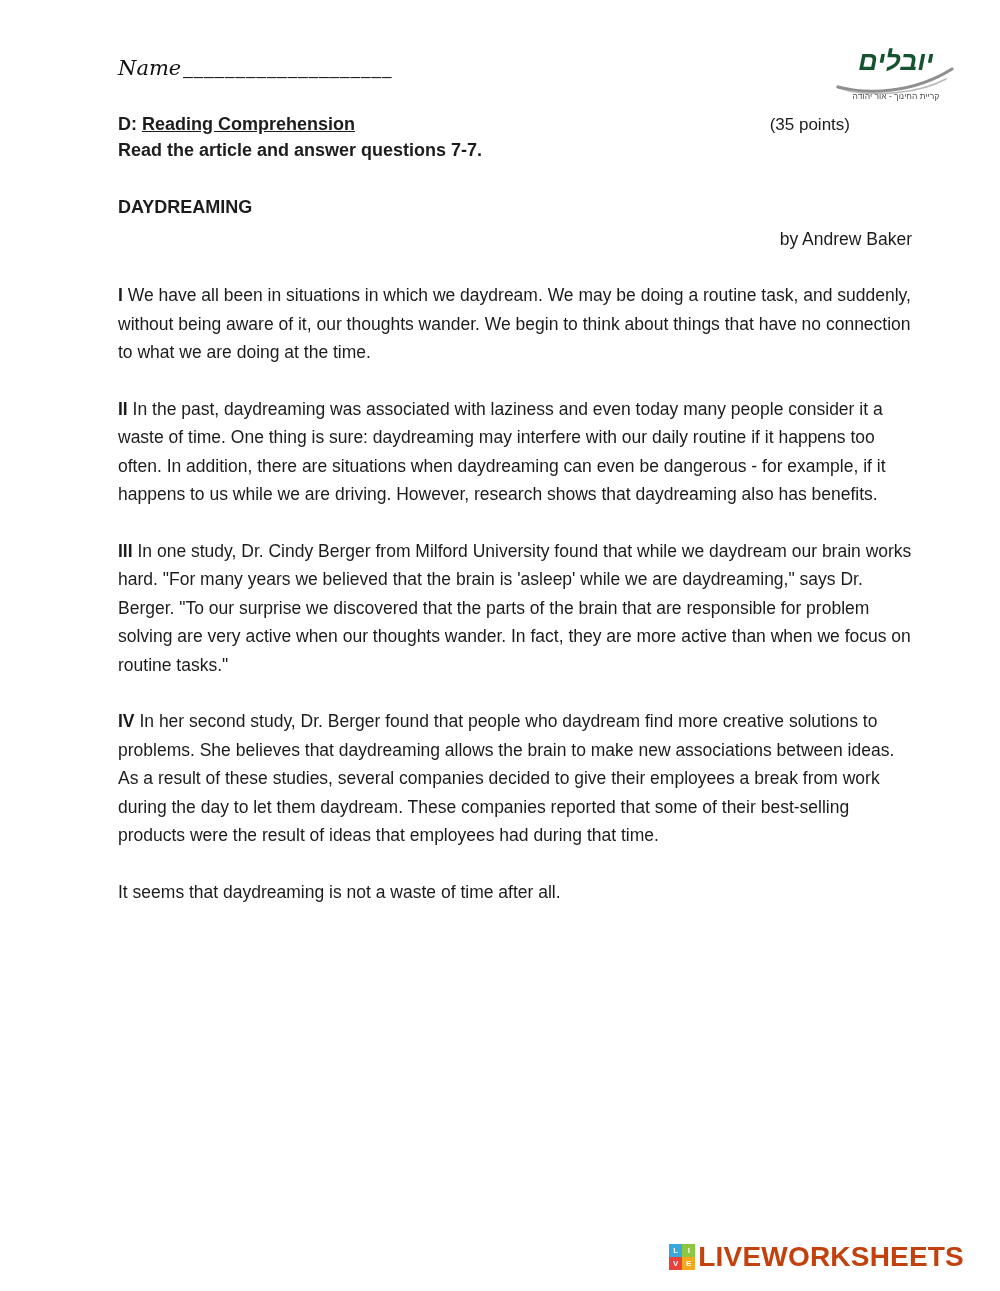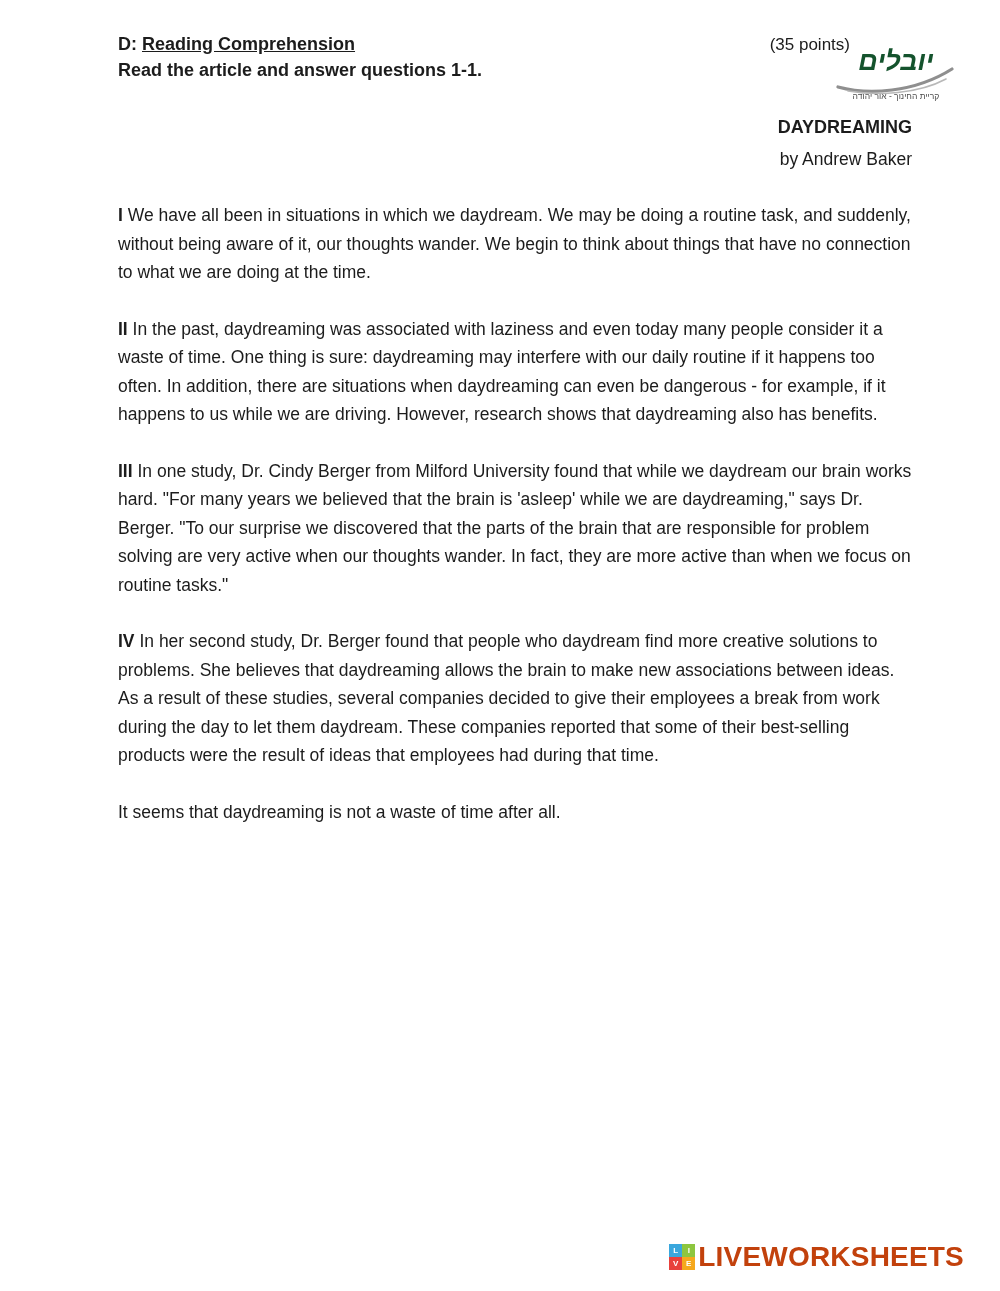--- a/index.html
+++ b/index.html
@@ -80,21 +80,21 @@
     margin-right:62px;
     margin-left:28px;
   }
   .instructions {
     font-size:18px;
     font-weight:bold;
     margin-top:5px;
   }
   
   .article-title {
-    text-align:right;
+    text-align:left;
     font-weight:bold;
     font-size:18px;
     margin-top:36px;
   }
   .byline {
     text-align:right;
     font-size:17.5px;
     margin-top:11px;
   }
   .article-body {
@@ -147,28 +147,32 @@
     <div class="logo-title">יובלים</div>
     <svg class="logo-swoosh" width="124" height="34" viewBox="0 0 124 34">
       <path d="M4 26 C 34 34, 80 32, 118 8" fill="none" stroke="#8f8f8f" stroke-width="3.2" stroke-linecap="round"></path>
       <path d="M14 30 C 44 35, 84 33, 112 18" fill="none" stroke="#b8b8b8" stroke-width="1.6" stroke-linecap="round"></path>
     </svg>
     <div class="logo-subtitle">קריית החינוך - אור יהודה</div>
   </div>
 
   <div class="content">
 
+    <div class="name-row">
+      <span class="name-label">Name</span>
+      <span class="name-line">____________________</span>
+    </div>
 
     <div class="section-row">
       <span class="section-heading">
         <span>D: </span><span class="section-title-underline">Reading Comprehension</span>
       </span>
       <span class="points">(35 points)</span>
     </div>
-    <div class="instructions">Read the article and answer questions 1-1.</div>
+    <div class="instructions">Read the article and answer questions 7-7.</div>
 
     <div class="article-title">DAYDREAMING</div>
     <div class="byline">by Andrew Baker</div>
 
     <div class="article-body">
       <p><span class="para-numeral">I</span> <span>We have all been in situations in which we daydream. We may be doing a routine task, and suddenly, without being aware of it, our thoughts wander. We begin to think about things that have no connection to what we are doing at the time.</span></p>
       <p><span class="para-numeral">II</span> <span>In the past, daydreaming was associated with laziness and even today many people consider it a waste of time. One thing is sure: daydreaming may interfere with our daily routine if it happens too often. In addition, there are situations when daydreaming can even be dangerous - for example, if it happens to us while we are driving. However, research shows that daydreaming also has benefits.</span></p>
       <p><span class="para-numeral">III</span> <span>In one study, Dr. Cindy Berger from Milford University found that while we daydream our brain works hard. "For many years we believed that the brain is 'asleep' while we are daydreaming," says Dr. Berger. "To our surprise we discovered that the parts of the brain that are responsible for problem solving are very active when our thoughts wander. In fact, they are more active than when we focus on routine tasks."</span></p>
       <p><span class="para-numeral">IV</span> <span>In her second study, Dr. Berger found that people who daydream find more creative solutions to problems. She believes that daydreaming allows the brain to make new associations between ideas. As a result of these studies, several companies decided to give their employees a break from work during the day to let them daydream. These companies reported that some of their best-selling products were the result of ideas that employees had during that time.</span></p>
       <p class="closing">It seems that daydreaming is not a waste of time after all.</p>

